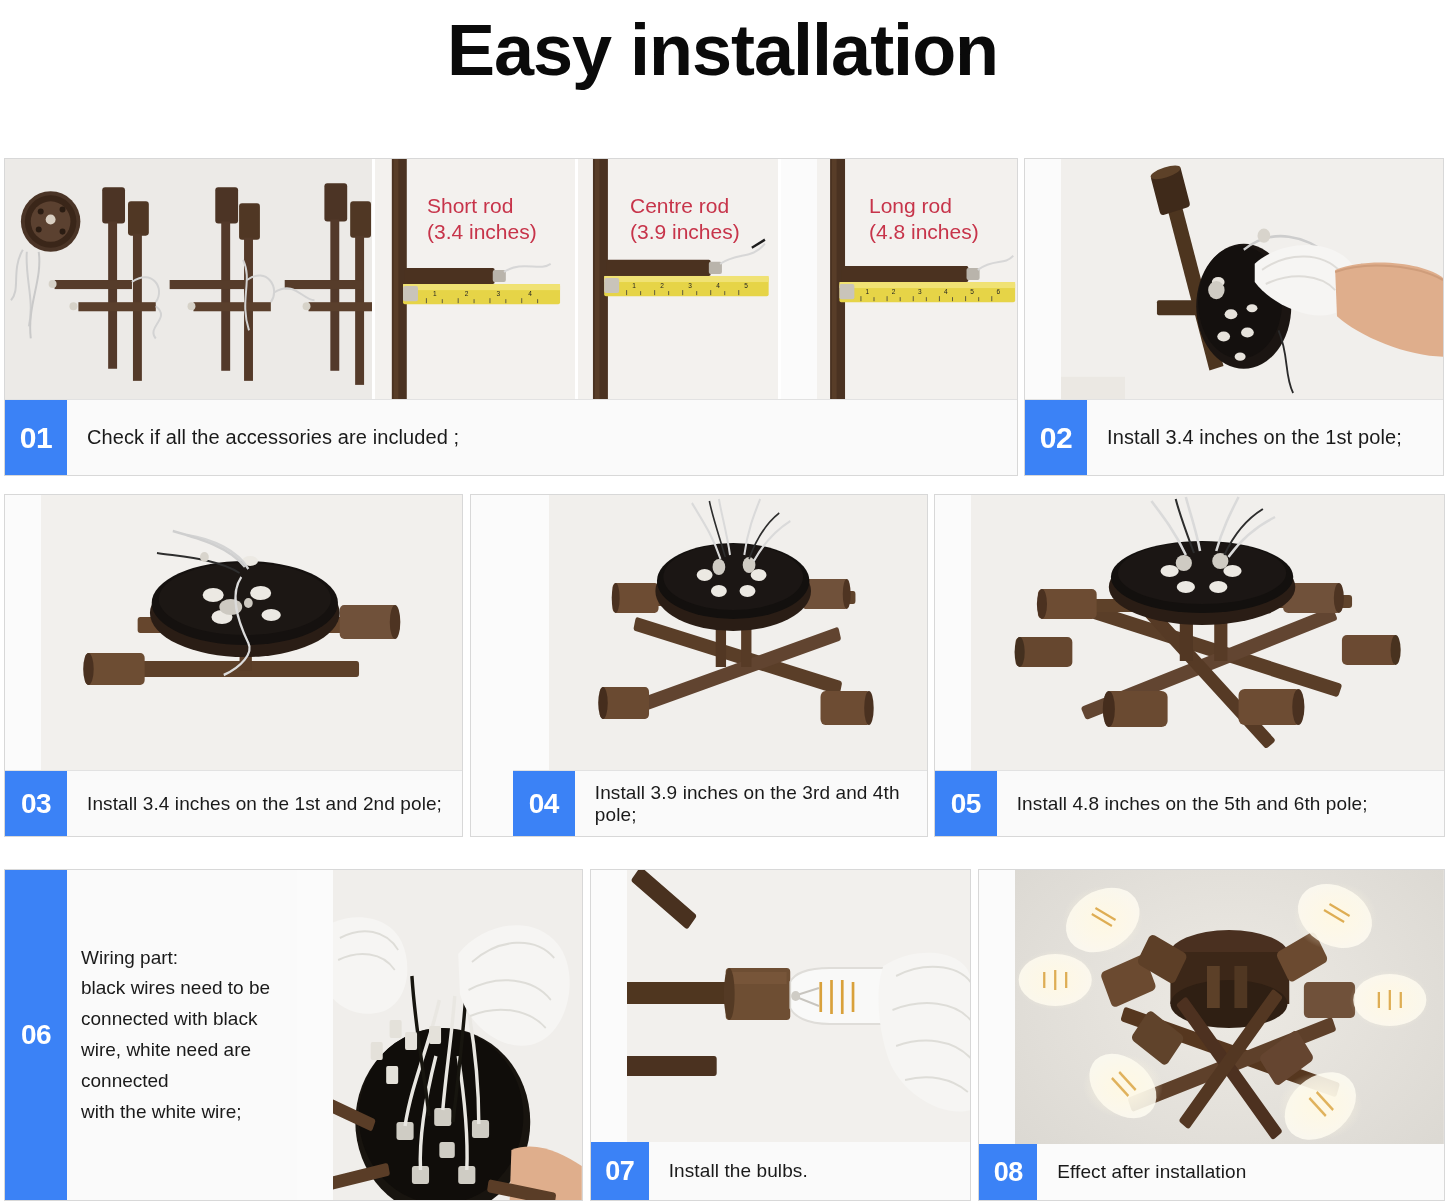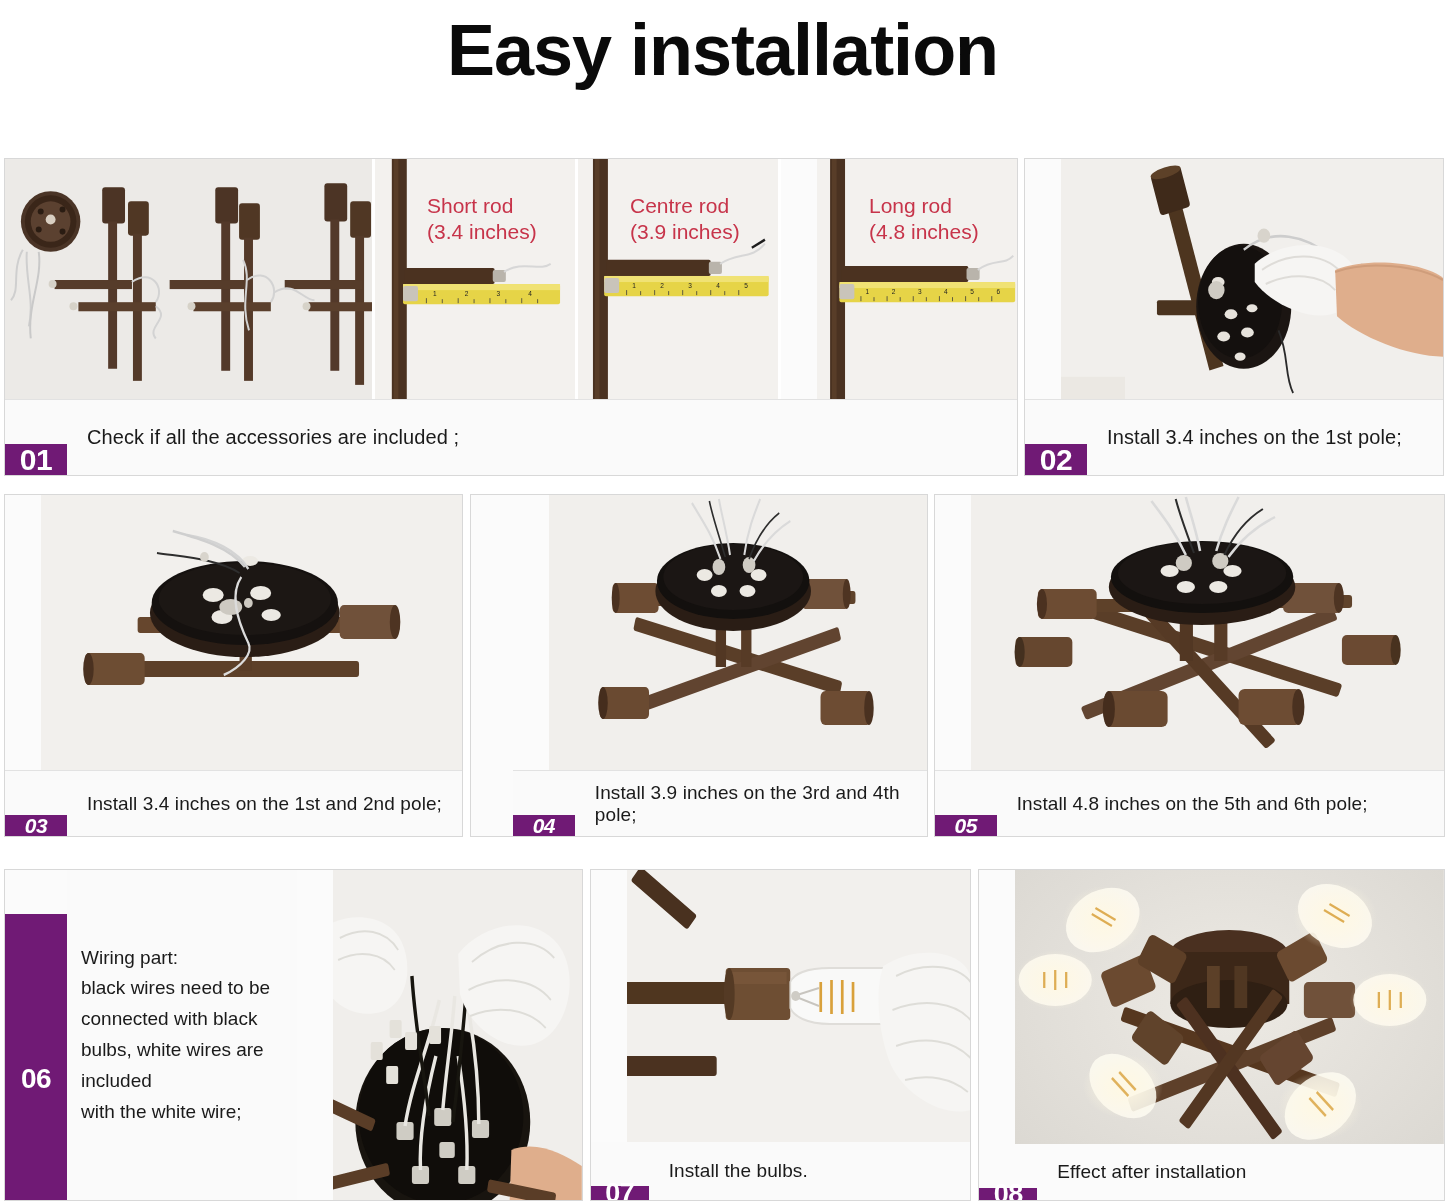--- a/index.html
+++ b/index.html
@@ -66,31 +66,30 @@
   
   .caption {
     display: flex;
     align-items: stretch;
     background: #fafafa;
     border-top: 1px solid #e2e2e2;
     height: 72px;
     flex: 0 0 72px;
   }
   .step-num {
-    background: #701a75;
+    background: #3b82f6;
     color: #ffffff;
     width: 62px;
     flex: 0 0 62px;
     display: flex;
     align-items: center;
     justify-content: center;
     font-size: 30px;
     font-weight: 700;
     letter-spacing: -0.5px;
-    margin-top: 44px;
   }
   .caption-text {
     display: flex;
     align-items: center;
     padding-left: 20px;
     font-size: 20px;
     color: #1a1a1a;
     letter-spacing: 0.1px;
   }
 
@@ -98,21 +97,21 @@
   #card-01 { width: 1014px; margin-left: 4px; }
   #card-01 .caption { height: 76px; flex: 0 0 76px; }
   #card-02 { width: 420px; margin-left: 6px; }
   #card-02 .caption { height: 76px; flex: 0 0 76px; }
 
   
   #card-03 { width: 481px; margin-left: 4px; }
   #card-04 { width: 478px; margin-left: 7px; padding-left: 42px; }
   #card-05 { width: 536px; margin-left: 6px; }
   #row2 .caption { height: 66px; flex: 0 0 66px; }
-  #row2 .step-num { font-size: 21px; font-style: italic; }
+  #row2 .step-num { font-size: 28px; }
   #row2 .caption-text { font-size: 19px; }
 
   
   #card-06 {
     width: 584px;
     margin-left: 4px;
     flex-direction: row;
   }
   #card-06 .step-num {
     height: 100%;
@@ -587,22 +586,22 @@
 </div>
 
 <div class="row" id="row3">
 
   <div class="card" id="card-06">
     <div class="step-num">06</div>
     <div class="wiring-text">
       <span>Wiring part:</span>
       <span>black wires need to be</span>
       <span>connected with black</span>
-      <span>bulbs, white wires are</span>
-      <span>included</span>
+      <span>wire, white need are</span>
+      <span>connected</span>
       <span>with the white wire;</span>
     </div>
     <div class="photo">
       <svg viewBox="0 0 290 330" preserveAspectRatio="none" aria-hidden="true">
         <rect width="290" height="330" fill="#f0eeeb"></rect>
 
         <ellipse cx="128" cy="252" rx="102" ry="94" fill="#18140f"></ellipse>
         <ellipse cx="126" cy="246" rx="96" ry="88" fill="#100d0a"></ellipse>
 
         <g fill="#cfccc4">

